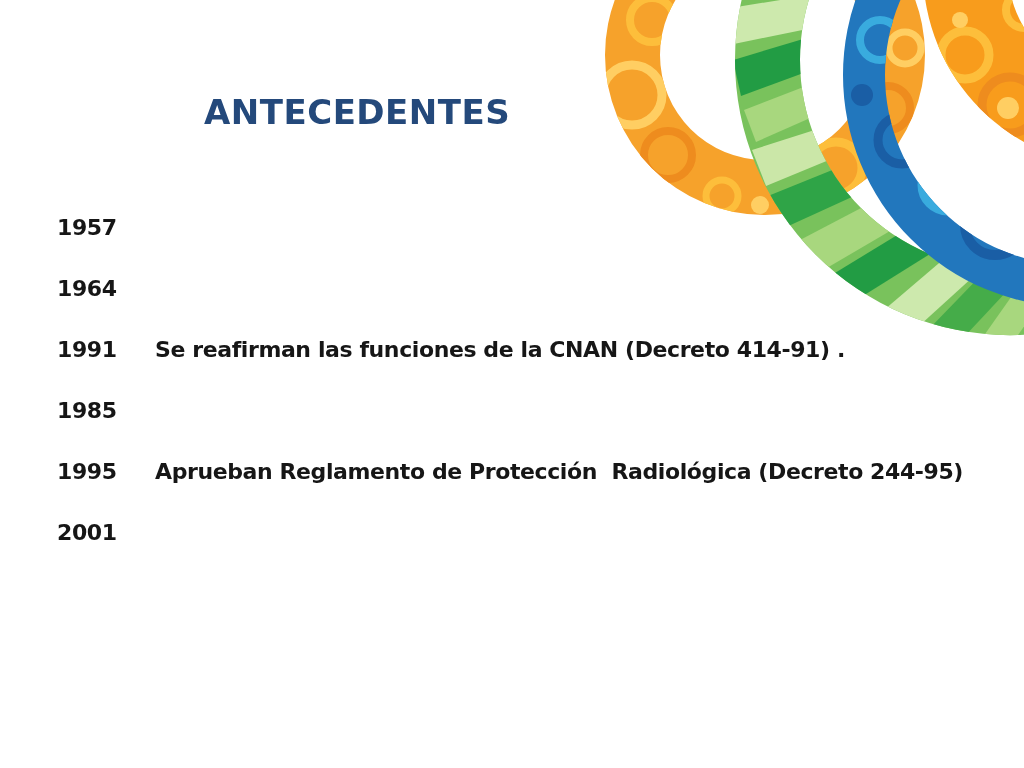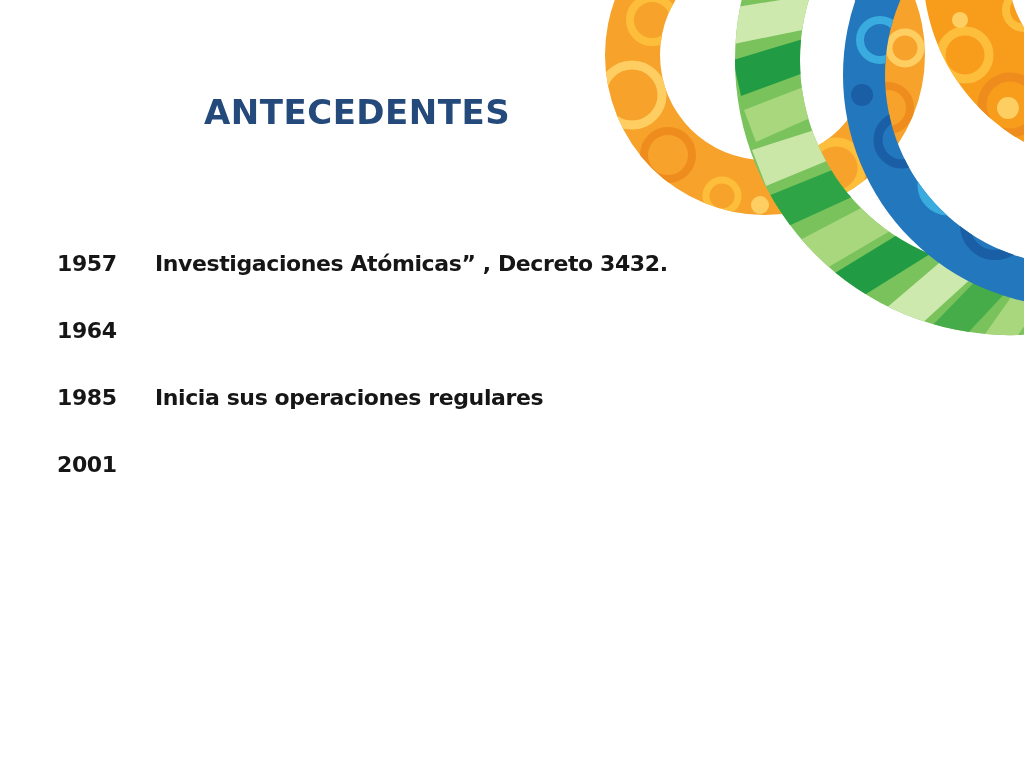--- a/index.html
+++ b/index.html
@@ -40,21 +40,20 @@
     position:absolute;
     left:57px;
     top:212px;
     width:950px;
     z-index:2;
   }
   .tl-row{
     display:flex;
     align-items:flex-start;
     margin-bottom:30px;
-    margin-top:36px;
   }
   .tl-year{
     flex:0 0 98px;
     font-size:22px;
     line-height:31px;
     font-weight:bold;
     letter-spacing:-0.4px;
     color:var(--c-body-text,#161616);
   }
   .tl-text{
@@ -148,35 +147,43 @@
   </g>
 </svg>
 
 <h1 class="slide-title">ANTECEDENTES</h1>
 
 <div class="timeline">
 
   <div class="tl-row">
     <div class="tl-year">1957</div>
     <div class="tl-text">
-      <div class="line">Investigaciones Atómicas” , Decreto 3432.</div>
     </div>
   </div>
 
   <div class="tl-row">
     <div class="tl-year">1964</div>
   </div>
 
+  <div class="tl-row">
+    <div class="tl-year">1991</div>
+    <div class="tl-text">
+      <div class="line">Se reafirman las funciones de la CNAN (Decreto 414-91) .</div>
+    </div>
+  </div>
 
   <div class="tl-row">
     <div class="tl-year">1985</div>
+  </div>
+
+  <div class="tl-row">
+    <div class="tl-year">1995</div>
     <div class="tl-text">
-      <div class="line">Inicia sus operaciones regulares</div>
+      <div class="line">Aprueban Reglamento de Protección  Radiológica (Decreto 244-95)</div>
     </div>
   </div>
-
 
   <div class="tl-row">
     <div class="tl-year">2001</div>
   </div>
 
 
 </div>
 
 </body></html>

